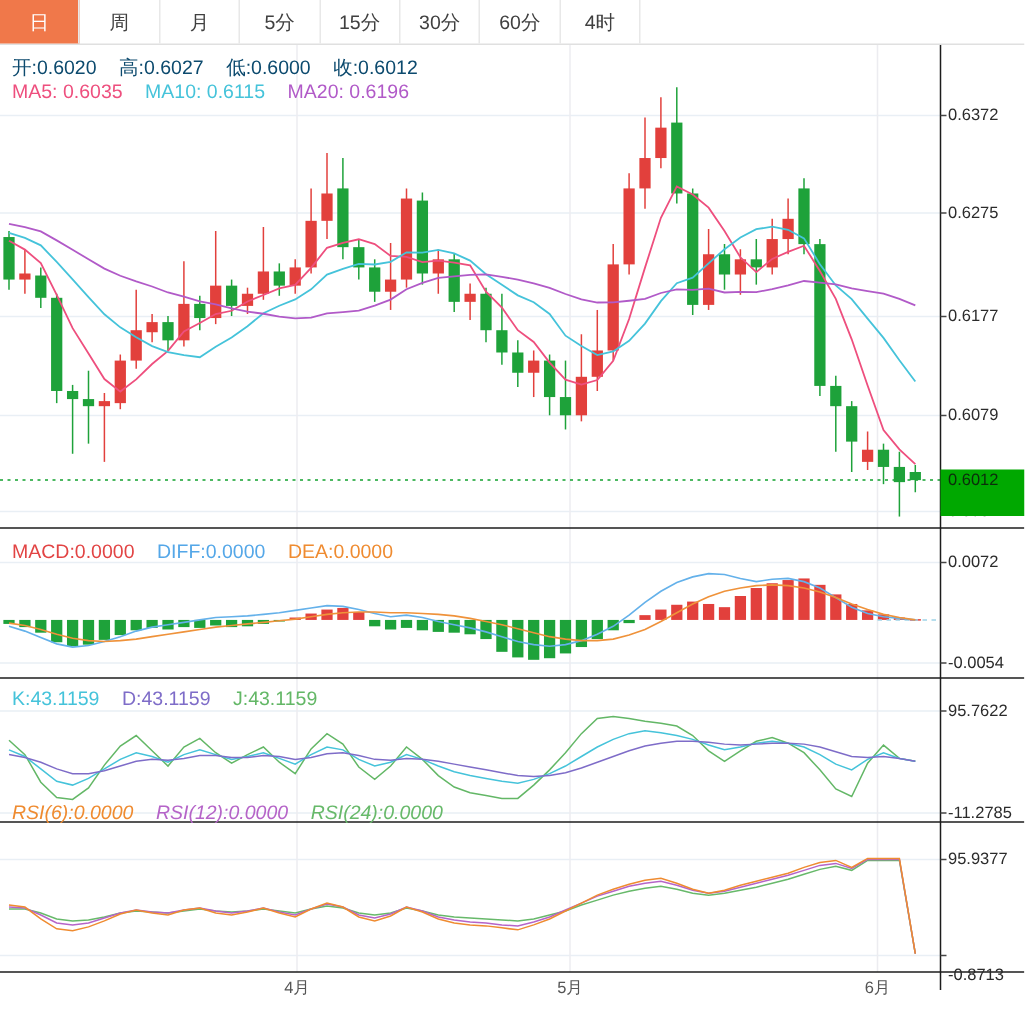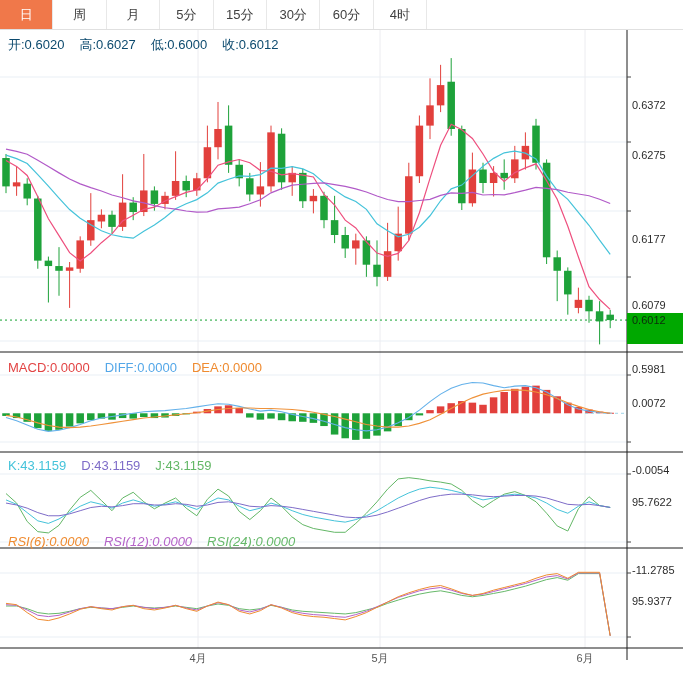--- a/index.html
+++ b/index.html
@@ -9,21 +9,21 @@
   .tab.active{color:#fff;}
   .chart-area{position:relative;width:683px;height:644px;background:#fff;}
   .chart-area svg{position:absolute;left:0;top:0;}
   .hdr{position:absolute;left:8px;font-size:13px;white-space:nowrap;z-index:3;}
   .hdr span{margin-right:15px;}
   .hdr-ohlc{top:6px;}
   .hdr-ma{top:23px;}
   .hdr-macd{top:330px;text-align:right;}
   .hdr-kdj{top:428px;}
   .hdr-rsi{top:504px;font-style:italic;}
-  .ylabel{position:absolute;left:632px;font-size:11px;color:#2b2b2b;transform:translateY(-50%);z-index:2;margin-top:28px;}
+  .ylabel{position:absolute;left:632px;font-size:11px;color:#2b2b2b;transform:translateY(-50%);z-index:2;}
   .xlabel{position:absolute;top:621px;font-size:11px;color:#555;transform:translateX(-50%);z-index:2;}
   .price-tag{position:absolute;left:627px;top:283px;width:56px;height:31px;line-height:15px;font-size:11px;color:#0b2d0b;padding-left:5px;box-sizing:border-box;z-index:4;}
 </style>
 </head>
 <body>
 
 <div>
   <div class="tabbar" id="tabbar">
       <div class="tab active" style="background: rgb(240, 120, 74);">日</div>
       <div class="tab">周</div>
@@ -248,26 +248,27 @@
         <line x1="627" y1="247" x2="631" y2="247" stroke="#444" stroke-width="1"></line>
         <line x1="627" y1="311" x2="631" y2="311" stroke="#444" stroke-width="1"></line>
         <line x1="627" y1="345" x2="631" y2="345" stroke="#444" stroke-width="1"></line>
         <line x1="627" y1="412" x2="631" y2="412" stroke="#444" stroke-width="1"></line>
         <line x1="627" y1="444" x2="631" y2="444" stroke="#444" stroke-width="1"></line>
         <line x1="627" y1="512" x2="631" y2="512" stroke="#444" stroke-width="1"></line>
         <line x1="627" y1="543" x2="631" y2="543" stroke="#444" stroke-width="1"></line>
         <line x1="627" y1="607" x2="631" y2="607" stroke="#444" stroke-width="1"></line>
       </svg>
     <div class="hdr hdr-ohlc" id="hdr-ohlc" style="color: #0c4a6e;"><span>开:0.6020</span><span>高:0.6027</span><span>低:0.6000</span><span>收:0.6012</span></div>
+    <div class="hdr hdr-ma" id="hdr-ma"><span style="color: rgb(238, 79, 126);">MA5: 0.6035</span><span style="color: rgb(69, 195, 218);">MA10: 0.6115</span><span style="color: rgb(177, 90, 200);">MA20: 0.6196</span></div>
     <div class="hdr hdr-macd" id="hdr-macd"><span style="color: rgb(226, 68, 68);">MACD:0.0000</span><span style="color: rgb(84, 167, 232);">DIFF:0.0000</span><span style="color: rgb(239, 139, 48);">DEA:0.0000</span></div>
     <div class="hdr hdr-kdj" id="hdr-kdj"><span style="color: rgb(69, 195, 218);">K:43.1159</span><span style="color: rgb(126, 108, 200);">D:43.1159</span><span style="color: rgb(99, 183, 102);">J:43.1159</span></div>
     <div class="hdr hdr-rsi" id="hdr-rsi"><span style="color: rgb(239, 139, 48);">RSI(6):0.0000</span><span style="color: rgb(181, 100, 200);">RSI(12):0.0000</span><span style="color: rgb(103, 185, 106);">RSI(24):0.0000</span></div>
     <div id="labels-layer">
         <div class="ylabel" style="top: 47px;">0.6372</div>
-        <div class="ylabel" style="top: 97px; text-align: right;">0.6275</div>
+        <div class="ylabel" style="top: 112px; text-align: right;">0.6275</div>
         <div class="ylabel" style="top: 181px;">0.6177</div>
         <div class="ylabel" style="top: 247px;">0.6079</div>
         <div class="ylabel" style="top: 311px;">0.5981</div>
         <div class="ylabel" style="top: 345px;">0.0072</div>
         <div class="ylabel" style="top: 412px;">-0.0054</div>
         <div class="ylabel" style="top: 444px;">95.7622</div>
         <div class="ylabel" style="top: 512px;">-11.2785</div>
         <div class="ylabel" style="top: 543px;">95.9377</div>
         <div class="ylabel" style="top: 620px;">-0.8713</div>
         <div class="xlabel" style="left: 198px;">4月</div>

